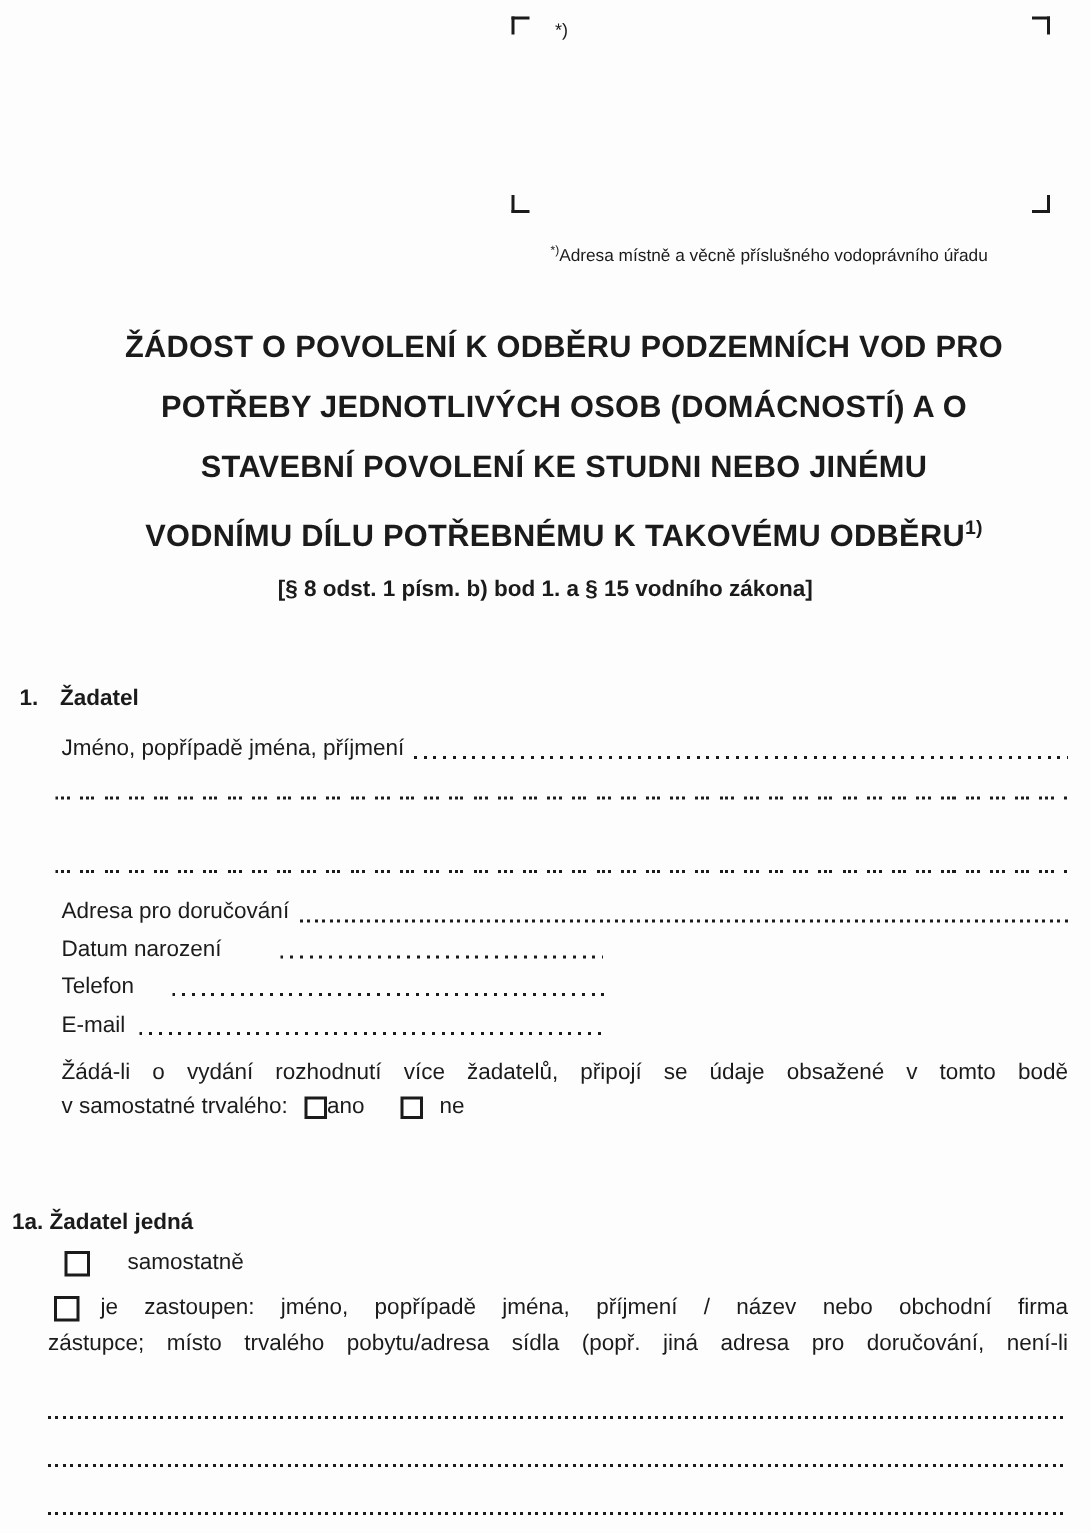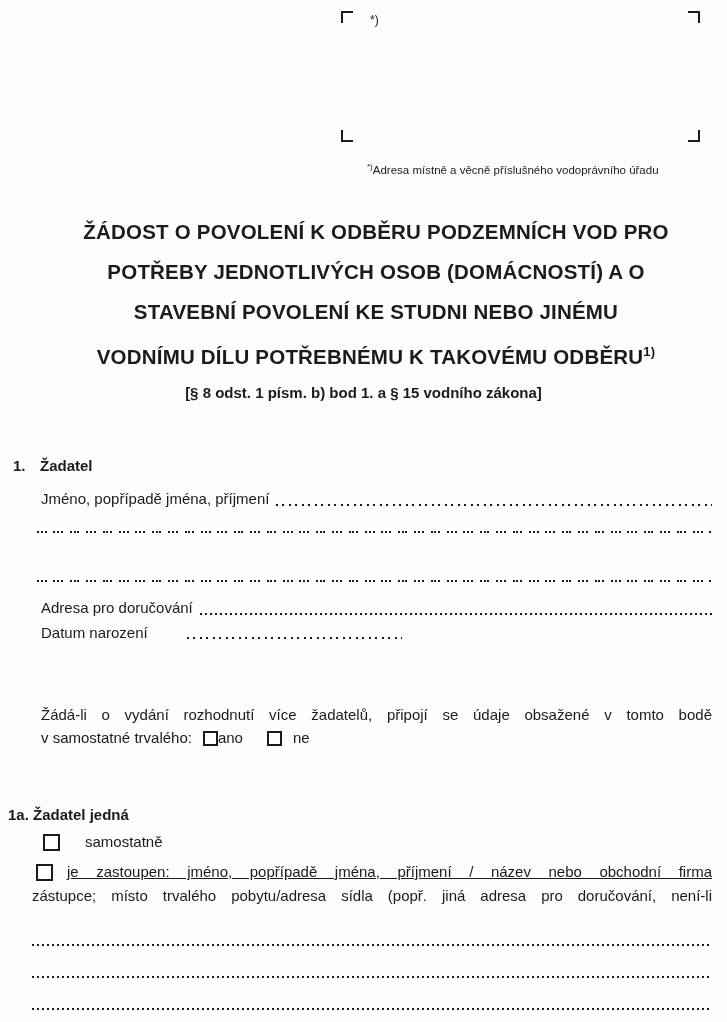--- a/index.html
+++ b/index.html
@@ -44,21 +44,21 @@
 
   .just { text-align:justify; text-align-last:justify; }
   .para { position:absolute; left:41px; width:671px; line-height:20px; }
 
   .cb { display:inline-block; width:15px; height:15px; border:2px solid #1b1b1b; background:#fff; flex:none; }
   .cb-lg { width:17px; height:17px; }
 
   .inline-row { position:absolute; display:flex; align-items:center; line-height:20px; }
 
   .opt2line { position:absolute; left:32px; width:680px; line-height:20px; }
-  .opt2first { display:flex; align-items:flex-start;text-decoration:underline; }
+  .opt2first { display:flex; align-items:flex-start; }
   .opt2first .cb { margin-left:4px; margin-top:2px; }
   .opt2first .txt { flex:1; margin-left:14px; }
 </style>
 </head>
 <body>
 
 <div id="page">
 
   <div class="addr-box">
     <span class="corner c-tl"></span>
@@ -93,21 +93,29 @@
   <div class="row" style="top:598px">
     <span class="lbl">Adresa pro doručování</span>
     <span class="dots-dense flexdots"></span>
   </div>
 
   <div class="row" style="top:623px">
     <span class="lbl">Datum narození</span>
     <span class="dots-leader absdots" style="left:146px;width:215px"></span>
   </div>
 
+  <div class="row" style="top:648px">
+    <span class="lbl">Telefon</span>
+    <span class="dots-leader absdots" style="left:74px;width:292px"></span>
+  </div>
 
+  <div class="row" style="top:674px">
+    <span class="lbl">E-mail</span>
+    <span class="dots-leader absdots" style="left:52px;width:310px"></span>
+  </div>
 
   <div class="para just" style="top:705px">Žádá-li o vydání rozhodnutí více žadatelů, připojí se údaje obsažené v tomto bodě</div>
   <div class="inline-row" style="left:41px;top:728px">
     <span>v samostatné trvalého:</span>
     <span class="cb" style="margin-left:11px"></span>
     <span style="margin-left:0">ano</span>
     <span class="cb" style="margin-left:24px"></span>
     <span style="margin-left:11px">ne</span>
   </div>
 

